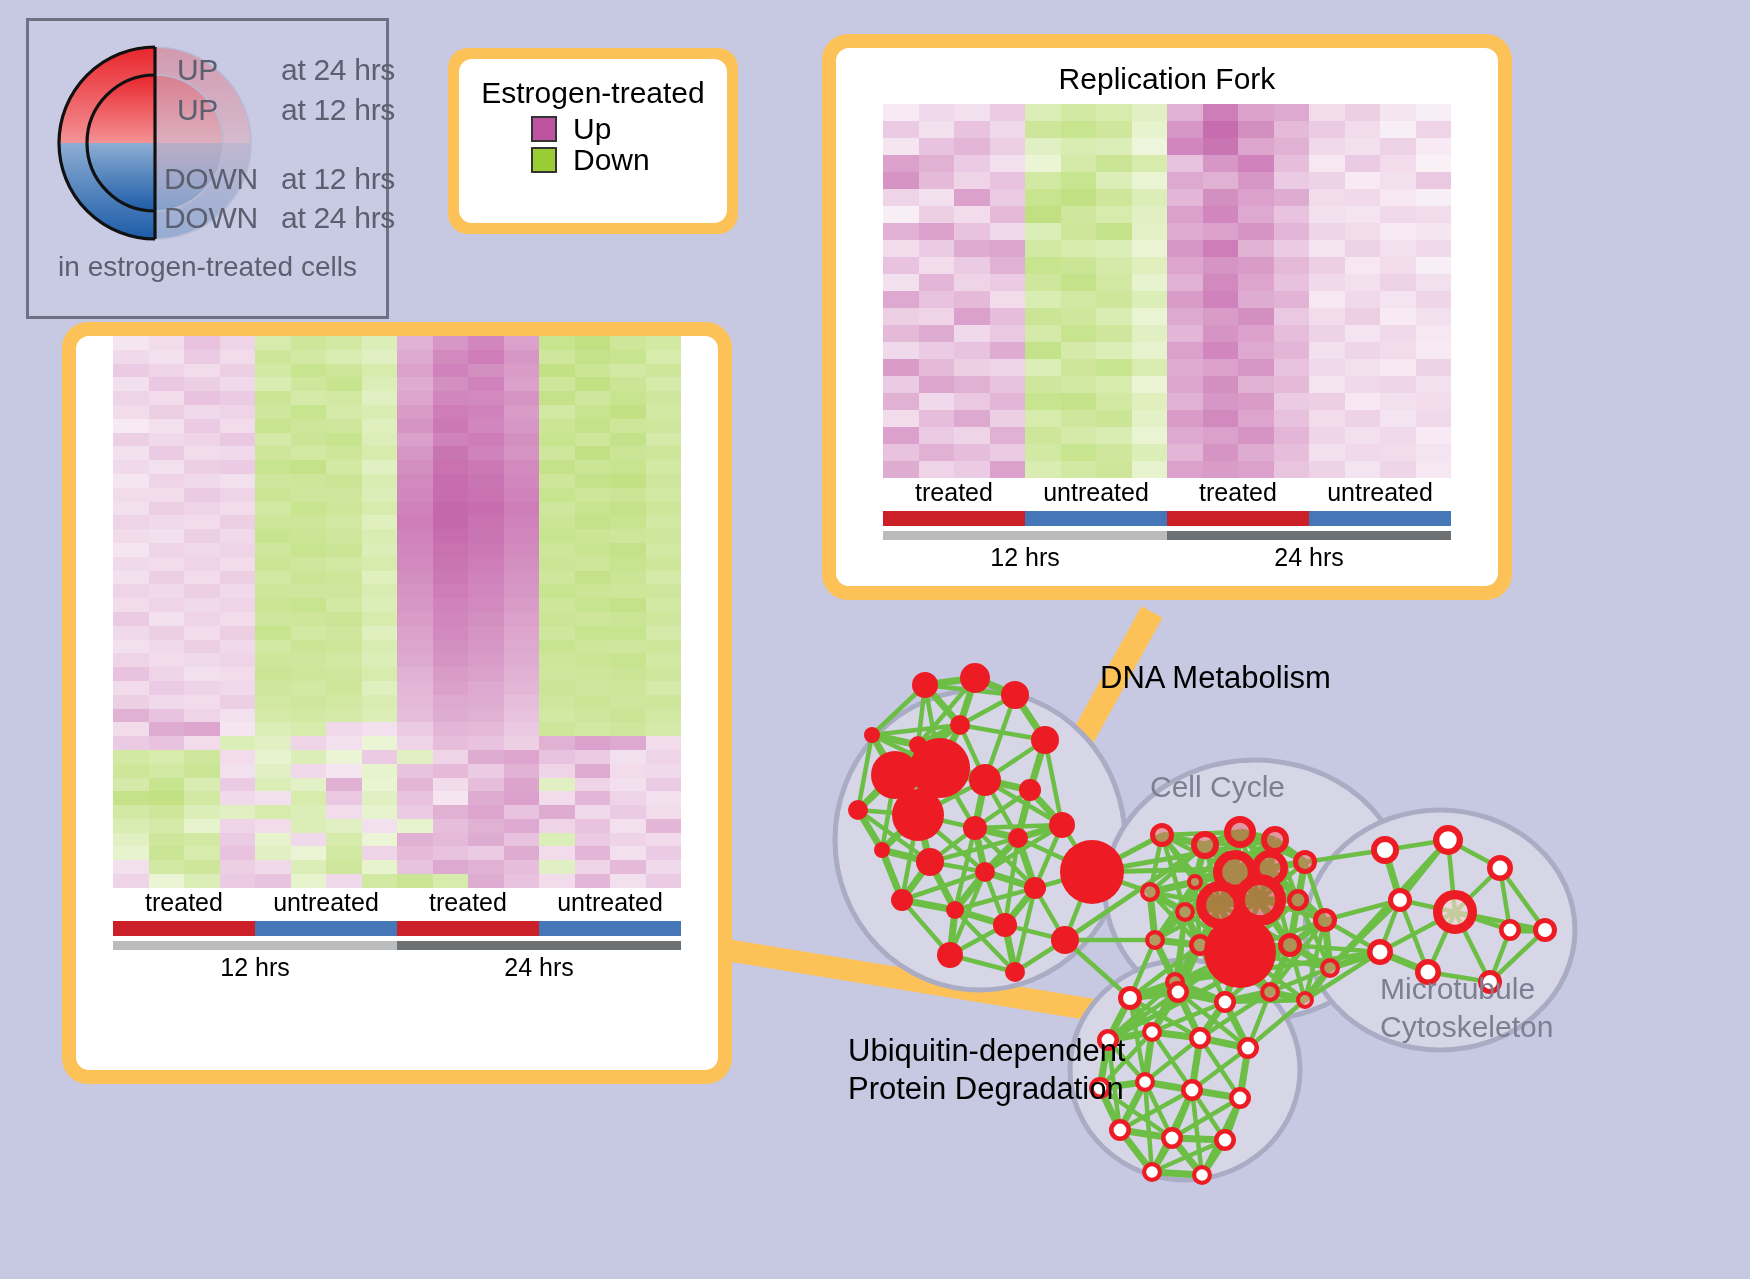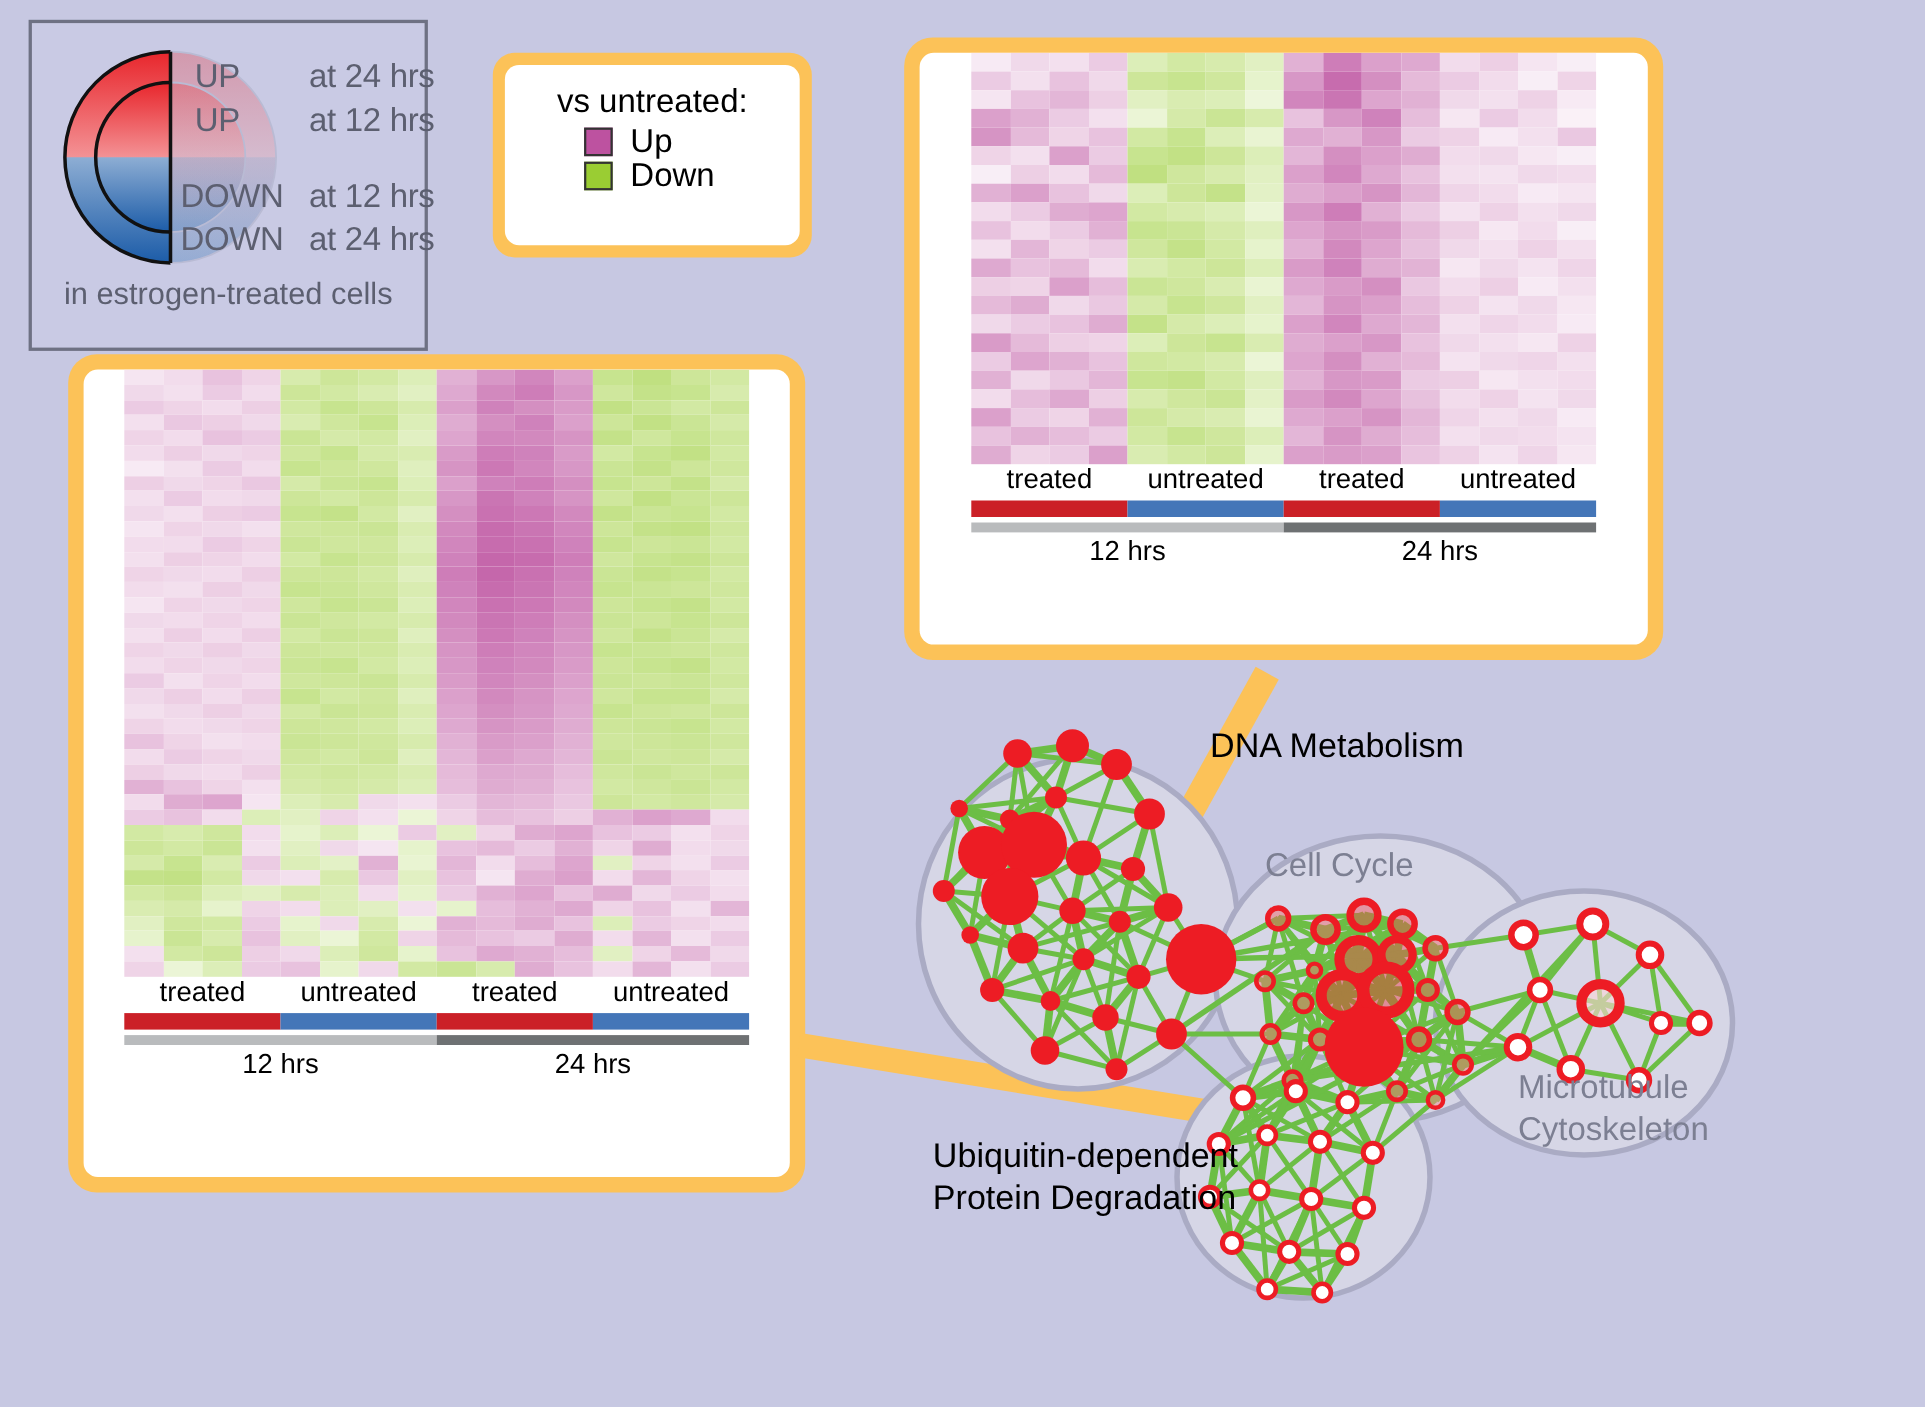--- a/index.html
+++ b/index.html
@@ -161,35 +161,36 @@
     <span class="wheel-txt" style="left:252px;top:180px;">at 24 hrs</span>
 
     <div class="foot">
       <div>in estrogen-treated cells</div>
     </div>
   </div>
 
   <div class="card thin" id="legendcard">
     <div class="card-inner">
       <div class="lg-title">
-        <div>vs untreated:</div>
+        <div>Estrogen-treated</div>
       </div>
       <div class="lg-row">
         <span class="swatch" id="sw-up" style="background: rgb(189, 82, 160);"></span>
         <span class="lg-lbl">Up</span>
       </div>
       <div class="lg-row">
         <span class="swatch" id="sw-down" style="background: rgb(154, 205, 51);"></span>
         <span class="lg-lbl">Down</span>
       </div>
     </div>
   </div>
 
   <div class="card" id="fork">
     <div class="card-inner">
+      <div class="panel-title">Replication Fork</div>
       <div class="hm" id="hm-fork" style="grid-template-columns: repeat(16, 35.5px); grid-auto-rows: 17px; width: 568px;">
           <div style="background: rgb(247, 234, 244);"></div>
           <div style="background: rgb(240, 217, 234);"></div>
           <div style="background: rgb(243, 224, 238);"></div>
           <div style="background: rgb(235, 203, 227);"></div>
           <div style="background: rgb(220, 238, 184);"></div>
           <div style="background: rgb(210, 233, 163);"></div>
           <div style="background: rgb(215, 235, 173);"></div>
           <div style="background: rgb(225, 240, 194);"></div>
           <div style="background: rgb(225, 177, 212);"></div>

